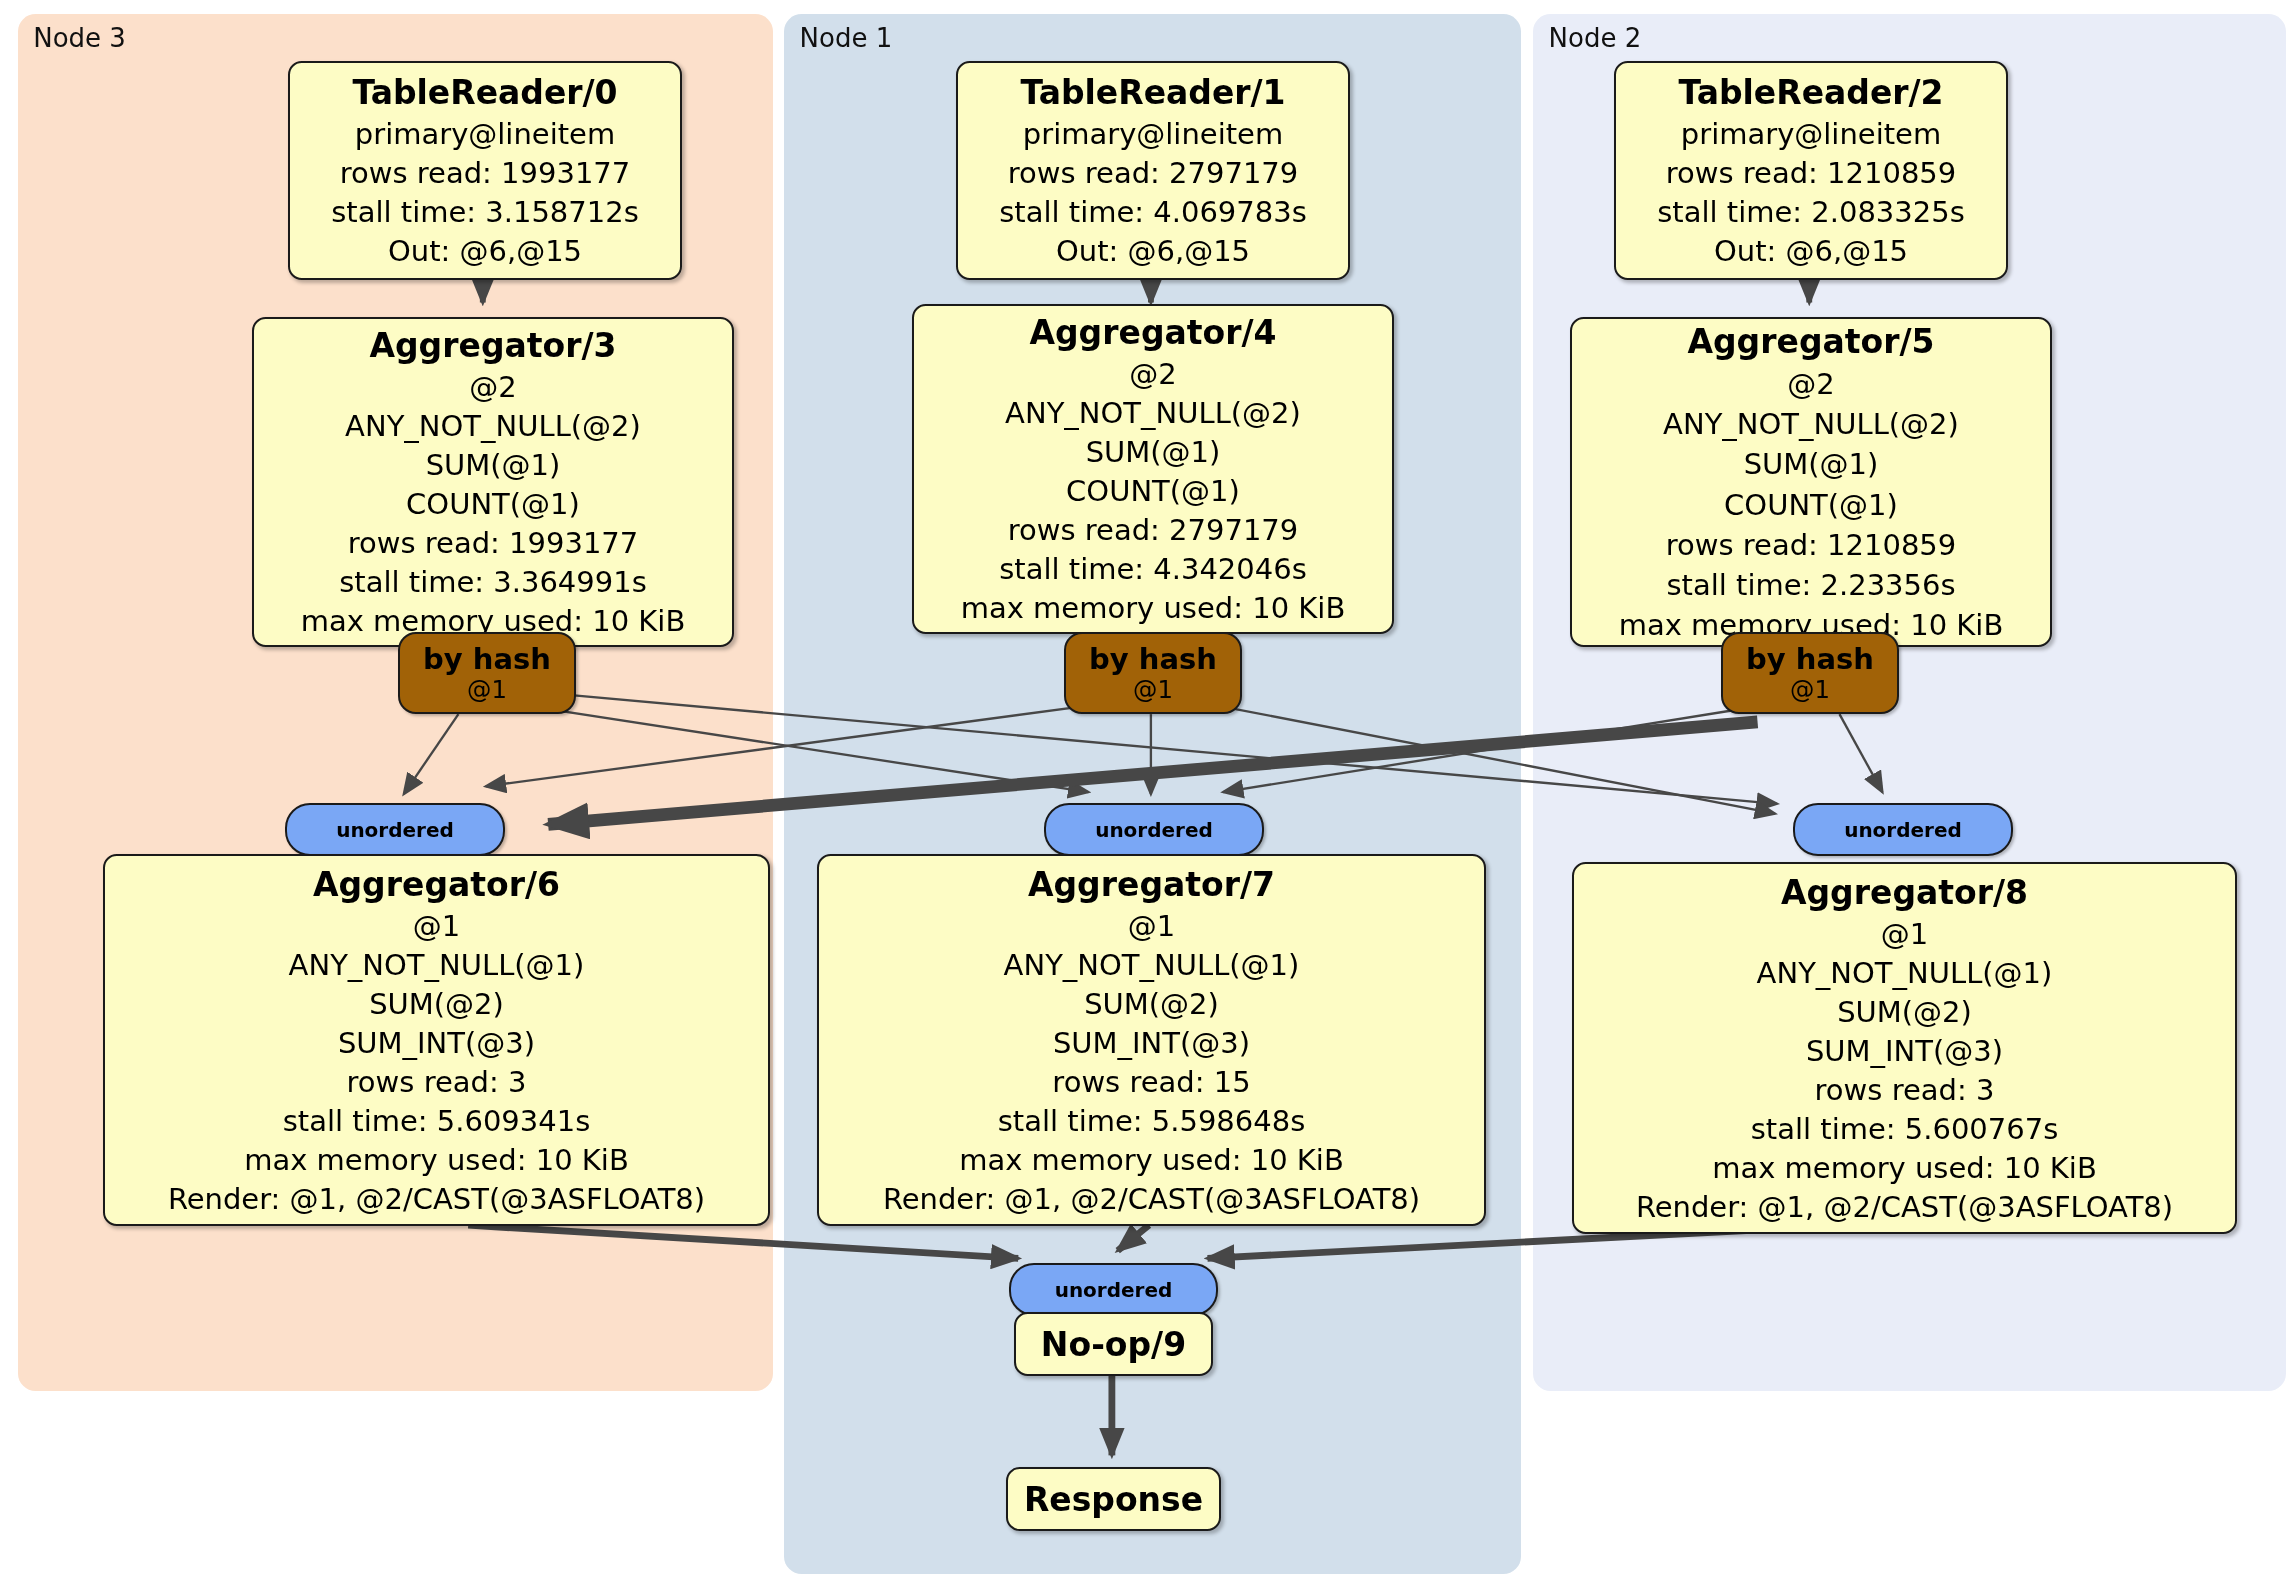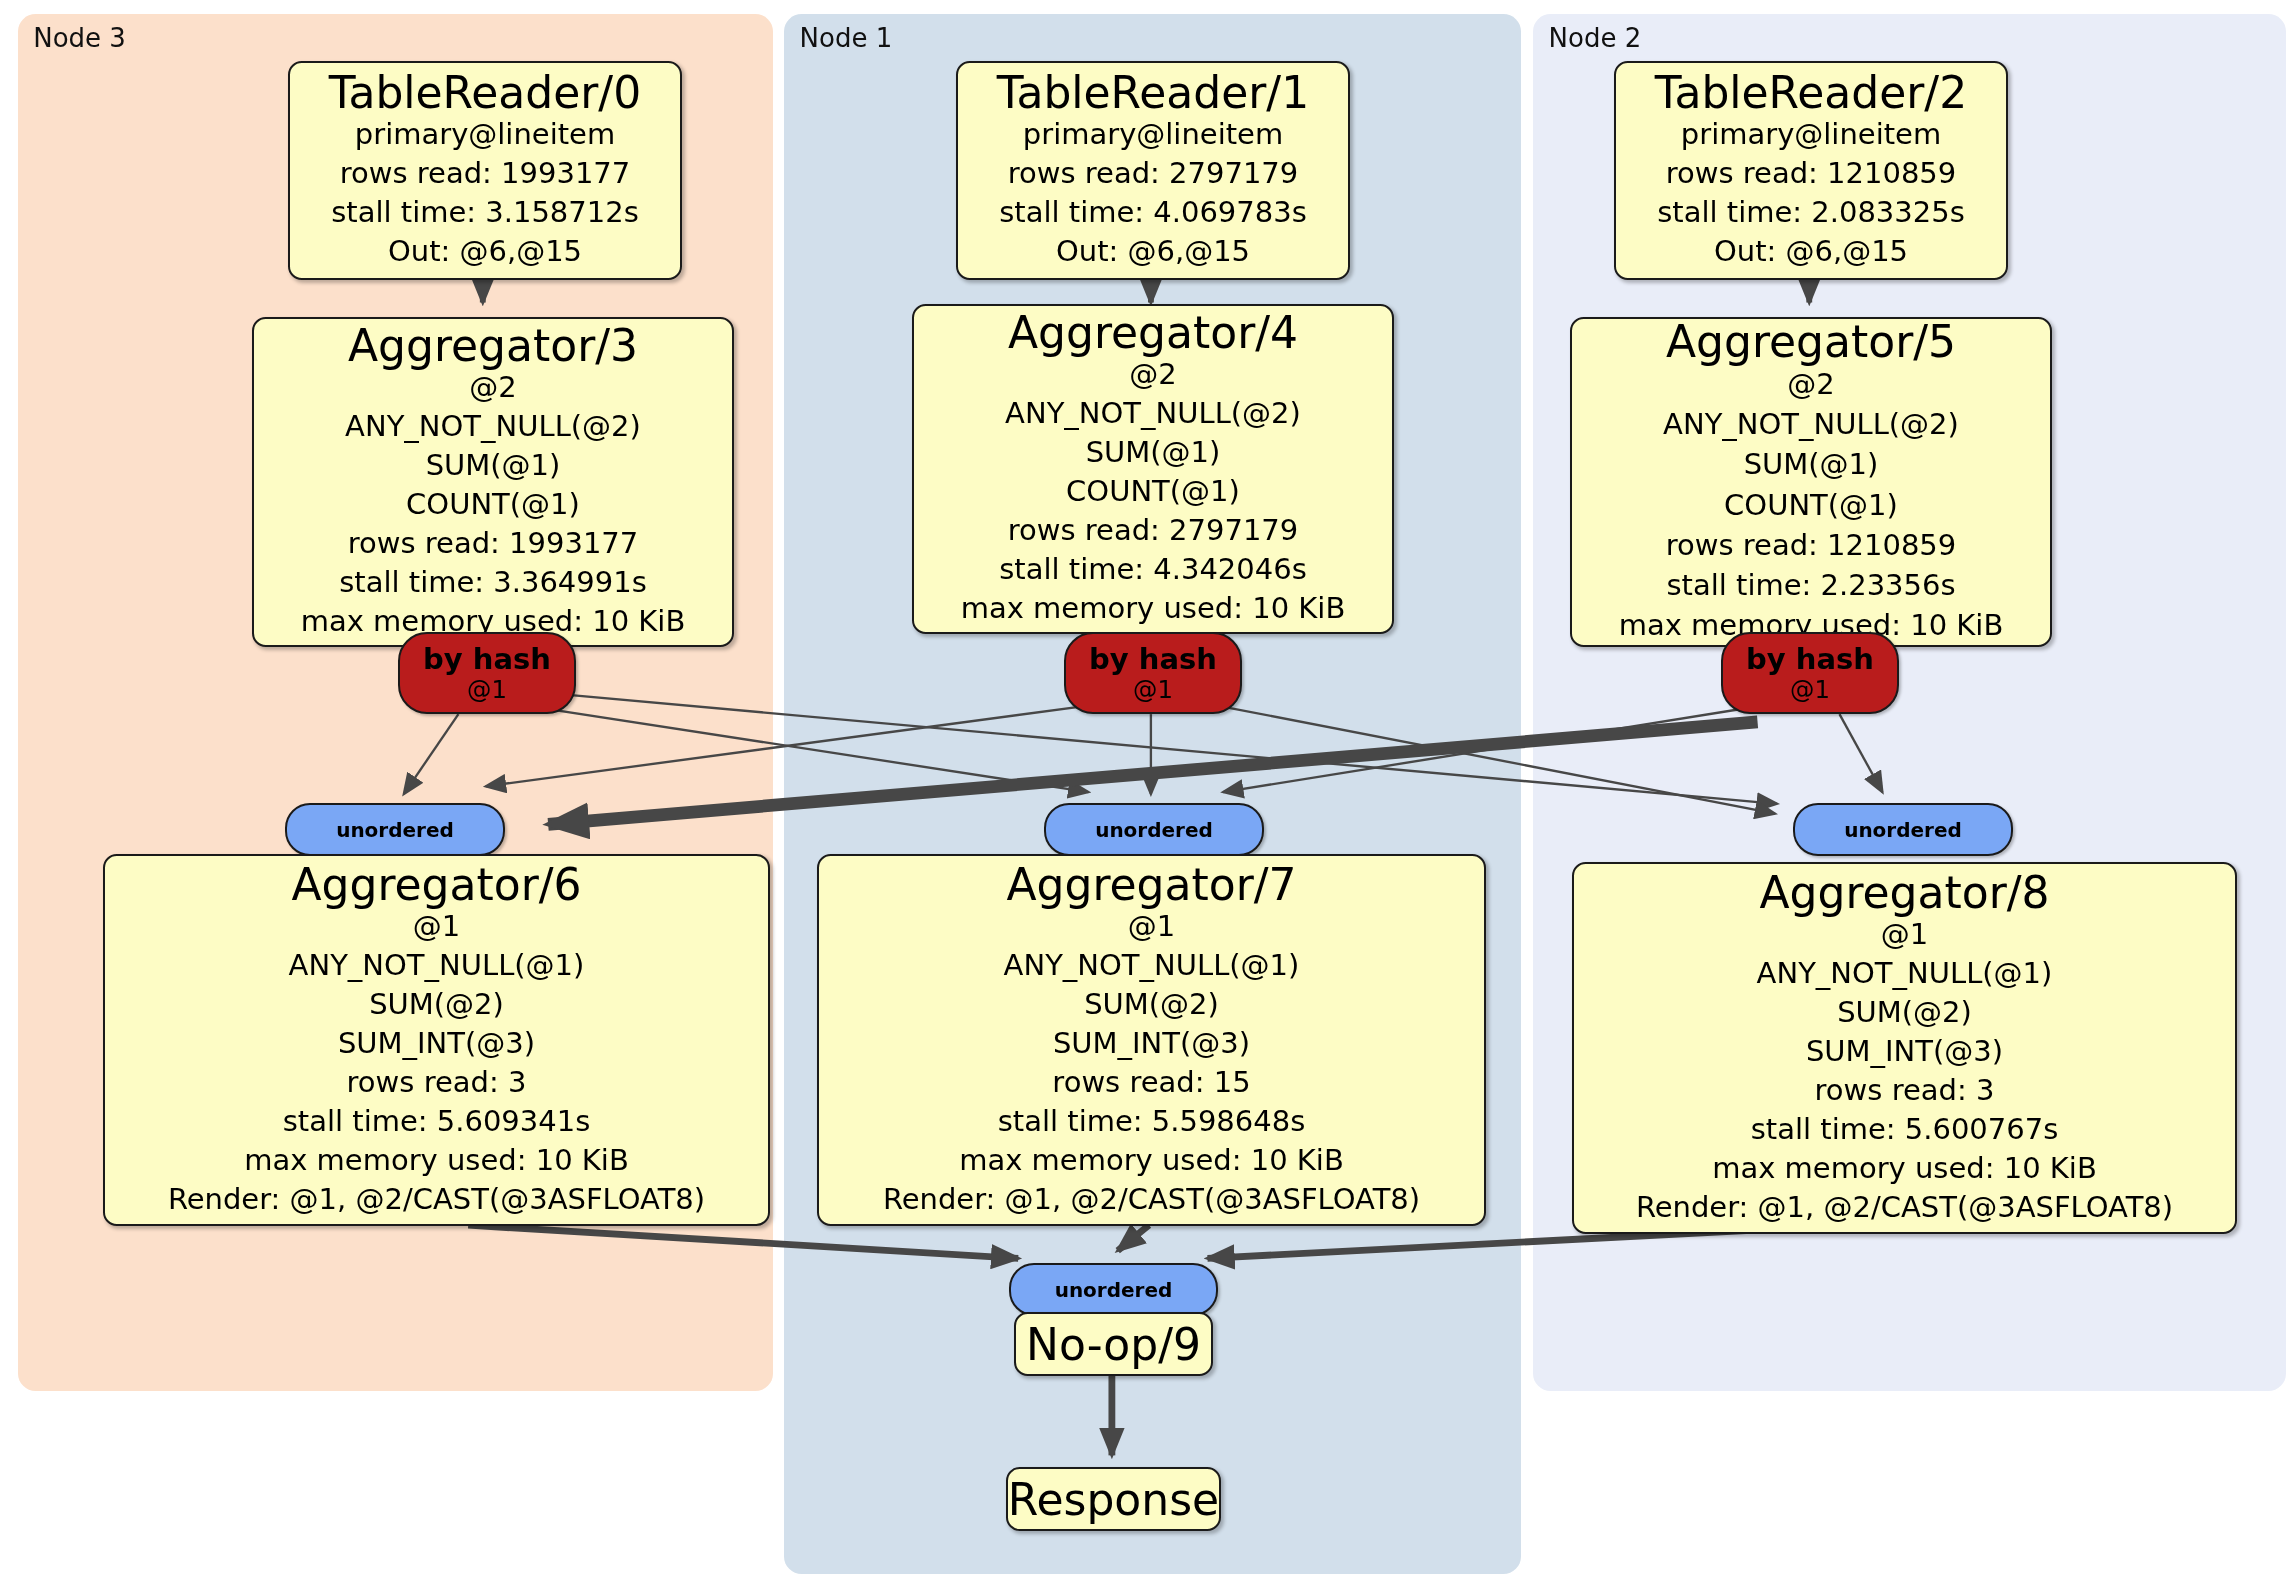--- a/index.html
+++ b/index.html
@@ -4,26 +4,26 @@
 <style>
   html,body{margin:0;padding:0;background:#ffffff;}
   #stage{position:relative;width:2294px;height:1596px;background:#ffffff;overflow:hidden;
          font-family:"DejaVu Sans","Liberation Sans",sans-serif;}
   .region{position:absolute;border-radius:17.6px;}
   .region-label{position:absolute;left:15.6px;top:9.8px;font-size:26px;color:#111;}
   #edges{position:absolute;left:0;top:0;pointer-events:none;}
   .box{position:absolute;background:#fdfcc5;border:2px solid #1a1a1a;border-radius:13.7px;
        box-shadow:2.9px 2.9px 3.9px rgba(0,0,0,0.25);display:flex;flex-direction:column;
        align-items:center;justify-content:center;text-align:center;color:#000;}
-  .box .title{font-weight:normal;font-size:44px;line-height:45px;white-space:nowrap;}
+  .box .title{font-weight:bold;font-size:33px;line-height:45px;white-space:nowrap;}
   .box .line{font-size:29px;line-height:39px;white-space:nowrap;}
   .pill{position:absolute;border:2.9px solid #1a1a1a;display:flex;flex-direction:column;
         align-items:center;justify-content:center;text-align:center;color:#000;
         box-shadow:2px 2px 2.9px rgba(0,0,0,0.25);}
-  .router{background:#b91c1c;border-radius:29px;}
+  .router{background:#a16207;border-radius:18px;}
   .router .rlabel{font-weight:bold;font-size:29px;line-height:33px;}
   .router .rsub{font-size:24.4px;line-height:27px;}
   .sync{background:#7aa7f5;border-radius:25px;}
   .sync .slabel{font-weight:bold;font-size:20px;}
   .tooltip{position:absolute;background:#e8e8e8;border:2px solid #222;color:#000;
            display:flex;flex-direction:column;align-items:center;justify-content:center;
            text-align:center;box-shadow:2.9px 2.9px 3.9px rgba(0,0,0,0.3);}
   .tooltip .tline{font-size:20.5px;line-height:26px;white-space:nowrap;}
 </style>
 </head>

